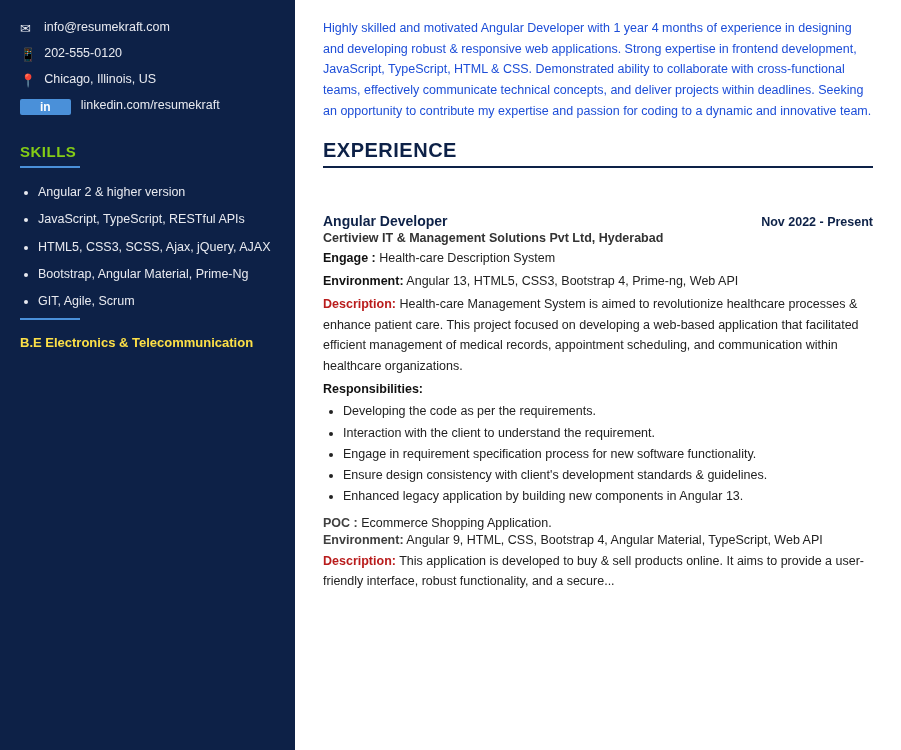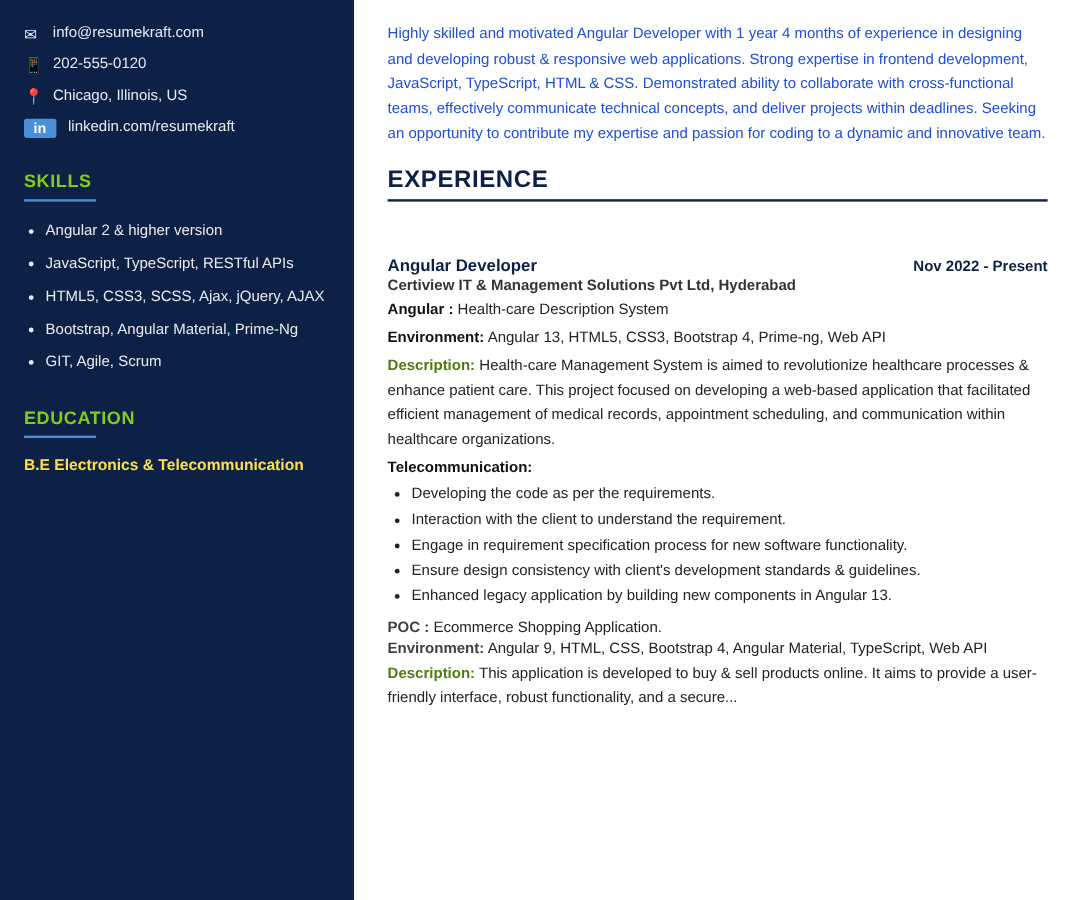--- a/index.html
+++ b/index.html
@@ -131,21 +131,21 @@
     .job-field strong {
       color: #111;
     }
     .job-desc {
       font-size: 12.5px;
       color: #222;
       line-height: 1.65;
       margin-bottom: 6px;
     }
     .job-desc strong {
-      color: #4d7c0f;
+      color: #b91c1c;
     }
     .responsibilities-title {
       font-size: 12.5px;
       font-weight: bold;
       color: #111;
       margin-bottom: 5px;
       margin-top: 5px;
     }
     .responsibilities-list {
       list-style: disc;
@@ -175,64 +175,63 @@
   </div>
   <div class="sidebar-contact-item">
     <span class="icon">📱</span>
     <span>202-555-0120</span>
   </div>
   <div class="sidebar-contact-item">
     <span class="icon">📍</span>
     <span>Chicago, Illinois, US</span>
   </div>
   <div class="sidebar-contact-item">
-    <span class="icon" style="font-weight:bold;font-size:12px;background:#4a90d9;color:#fff;padding:1px 8px;border-radius:2px;">in</span>
+    <span class="icon" style="font-weight:bold;font-size:12px;background:#4a90d9;color:#fff;padding:1px 20px;border-radius:2px;">in</span>
     <span style="margin-left:2px;text-align:center;">linkedin.com/resumekraft</span>
   </div>
 
   <div class="sidebar-section-title">SKILLS</div>
   <hr class="sidebar-divider">
   <ul>
     <li>Angular 2 &amp; higher version</li>
     <li>JavaScript, TypeScript, RESTful APIs</li>
     <li>HTML5, CSS3, SCSS, Ajax, jQuery, AJAX</li>
     <li>Bootstrap, Angular Material, Prime-Ng</li>
     <li>GIT, Agile, Scrum</li>
   </ul>
 
-  <div class="sidebar-section-title">EDUCATION</div>
   <hr class="sidebar-divider">
   <div class="education-entry">
     <div class="degree">B.E Electronics &amp; Telecommunication</div>
   </div>
 </div>
 
 <div class="main">
 
   <p class="summary-text">Highly skilled and motivated Angular Developer with 1 year 4 months of experience in designing and developing robust &amp; responsive web applications. Strong expertise in frontend development, JavaScript, TypeScript, HTML &amp; CSS. Demonstrated ability to collaborate with cross-functional teams, effectively communicate technical concepts, and deliver projects within deadlines. Seeking an opportunity to contribute my expertise and passion for coding to a dynamic and innovative team.</p>
 
   <div class="section-title">EXPERIENCE</div>
   <hr class="main-divider">
 
   <div>
     <div class="job-header">
       <span class="job-title">Angular Developer</span>
       <span class="job-date">Nov 2022 - Present</span>
     </div>
     <div class="job-company">Certiview IT &amp; Management Solutions Pvt Ltd, Hyderabad</div>
     <div class="job-field">
-      <strong>Angular  :</strong> <span>Health-care Description System</span>
+      <strong>Engage  :</strong> <span>Health-care Description System</span>
     </div>
     <div class="job-field">
       <strong>Environment:</strong> <span>Angular 13, HTML5, CSS3, Bootstrap 4, Prime-ng, Web API</span>
     </div>
     <div class="job-desc">
       <strong>Description:</strong> <span>Health-care Management System is aimed to revolutionize healthcare processes &amp; enhance patient care. This project focused on developing a web-based application that facilitated efficient management of medical records, appointment scheduling, and communication within healthcare organizations.</span>
     </div>
-    <div class="responsibilities-title">Telecommunication:</div>
+    <div class="responsibilities-title">Responsibilities:</div>
     <ul class="responsibilities-list">
       <li>Developing the code as per the requirements.</li>
       <li>Interaction with the client to understand the requirement.</li>
       <li>Engage in requirement specification process for new software functionality.</li>
       <li>Ensure design consistency with client's development standards &amp; guidelines.</li>
       <li>Enhanced legacy application by building new components in Angular 13.</li>
     </ul>
     <div class="poc-field">
       <strong>POC :</strong> <span>Ecommerce Shopping Application.</span>
     </div>

